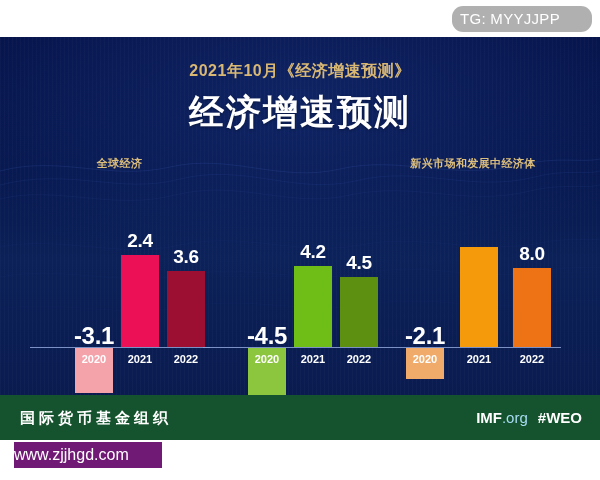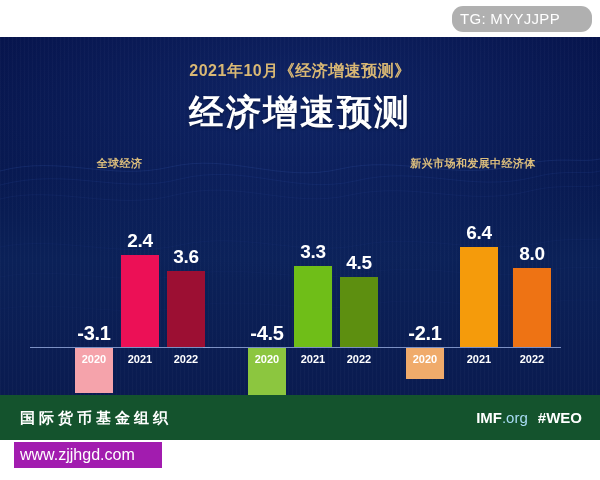--- a/index.html
+++ b/index.html
@@ -136,21 +136,21 @@
   .value {
     position: absolute;
     text-align: center;
     color: #ffffff;
     font-size: 19px;
     font-weight: bold;
     white-space: nowrap;
     letter-spacing: -0.3px;
   }
   .value.neg {
-    font-size: 20px;
+    font-size: 24px;
   }
   .yearlabel {
     position: absolute;
     text-align: center;
     color: #ffffff;
     font-size: 11px;
     font-weight: bold;
     white-space: nowrap;
     top: 197px;
   }
@@ -198,25 +198,24 @@
   .bottom-strip {
     position: absolute;
     left: 0; top: 440px;
     width: 600px; height: 40px;
     background: #ffffff;
   }
   .site-watermark {
     position: absolute;
     left: 14px; top: 442px;
     width: 148px; height: 26px;
-    background: #a21caf;
+    background: #701a75;
     color: #ffffff;
     font-size: 16px;
     line-height: 26px;
-    padding-left: 6px;
     box-sizing: border-box;
     white-space: nowrap;
   }
 </style>
 </head>
 <body>
 
 <div class="top-strip"></div>
 
 <div class="tg-watermark">TG: MYYJJPP</div>
@@ -261,40 +260,39 @@
 
     <div class="group" style="left:195px; width:195px;">
       <div class="baseline" style="left:8px; width:180px;"></div>
       <div class="bars">
 
         <div class="bar" style="left:53px; top:192px; width:38px; height:63px; background:#8cc63f;"></div>
         <div class="value neg" style="left:40px; top:166px; width:64px;">-4.5</div>
         <div class="yearlabel on-bar" style="left:53px; width:38px;">2020</div>
 
         <div class="bar" style="left:99px; top:110px; width:38px; height:81px; background:#6fbe18;"></div>
-        <div class="value" style="left:86px; top:85px; width:64px;">3.3</div>
+        <div class="value" style="left:86px; top:85px; width:64px;">4.2</div>
         <div class="yearlabel" style="left:99px; width:38px;">2021</div>
 
         <div class="bar" style="left:145px; top:121px; width:38px; height:70px; background:#5d8f10;"></div>
         <div class="value" style="left:132px; top:96px; width:64px;">4.5</div>
         <div class="yearlabel" style="left:145px; width:38px;">2022</div>
       </div>
     </div>
 
     <div class="group" style="left:368px; width:210px;">
       <div class="group-title">新兴市场和发展中经济体</div>
       <div class="baseline" style="left:15px; width:178px;"></div>
       <div class="bars">
 
         <div class="bar" style="left:38px; top:192px; width:38px; height:31px; background:#f0ab6b;"></div>
         <div class="value neg" style="left:25px; top:166px; width:64px;">-2.1</div>
         <div class="yearlabel on-bar" style="left:38px; width:38px;">2020</div>
 
         <div class="bar" style="left:92px; top:91px; width:38px; height:100px; background:#f59b0b;"></div>
-        <div class="value" style="left:79px; top:66px; width:64px;">6.4</div>
         <div class="yearlabel" style="left:92px; width:38px;">2021</div>
 
         <div class="bar" style="left:145px; top:112px; width:38px; height:79px; background:#ee7314;"></div>
         <div class="value" style="left:132px; top:87px; width:64px;">8.0</div>
         <div class="yearlabel" style="left:145px; width:38px;">2022</div>
       </div>
     </div>
 
   </div>
 </div>

